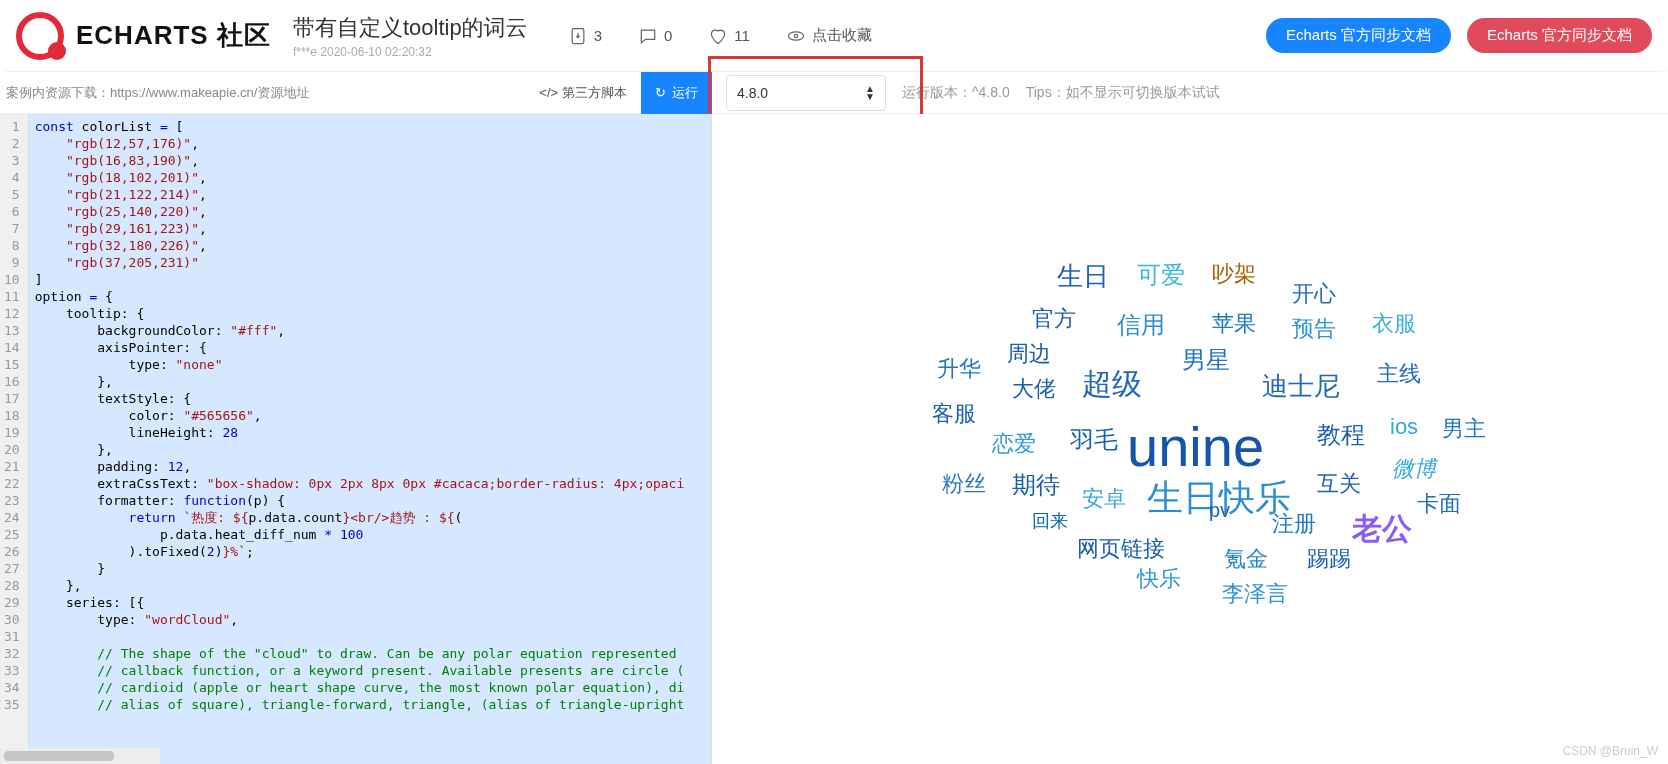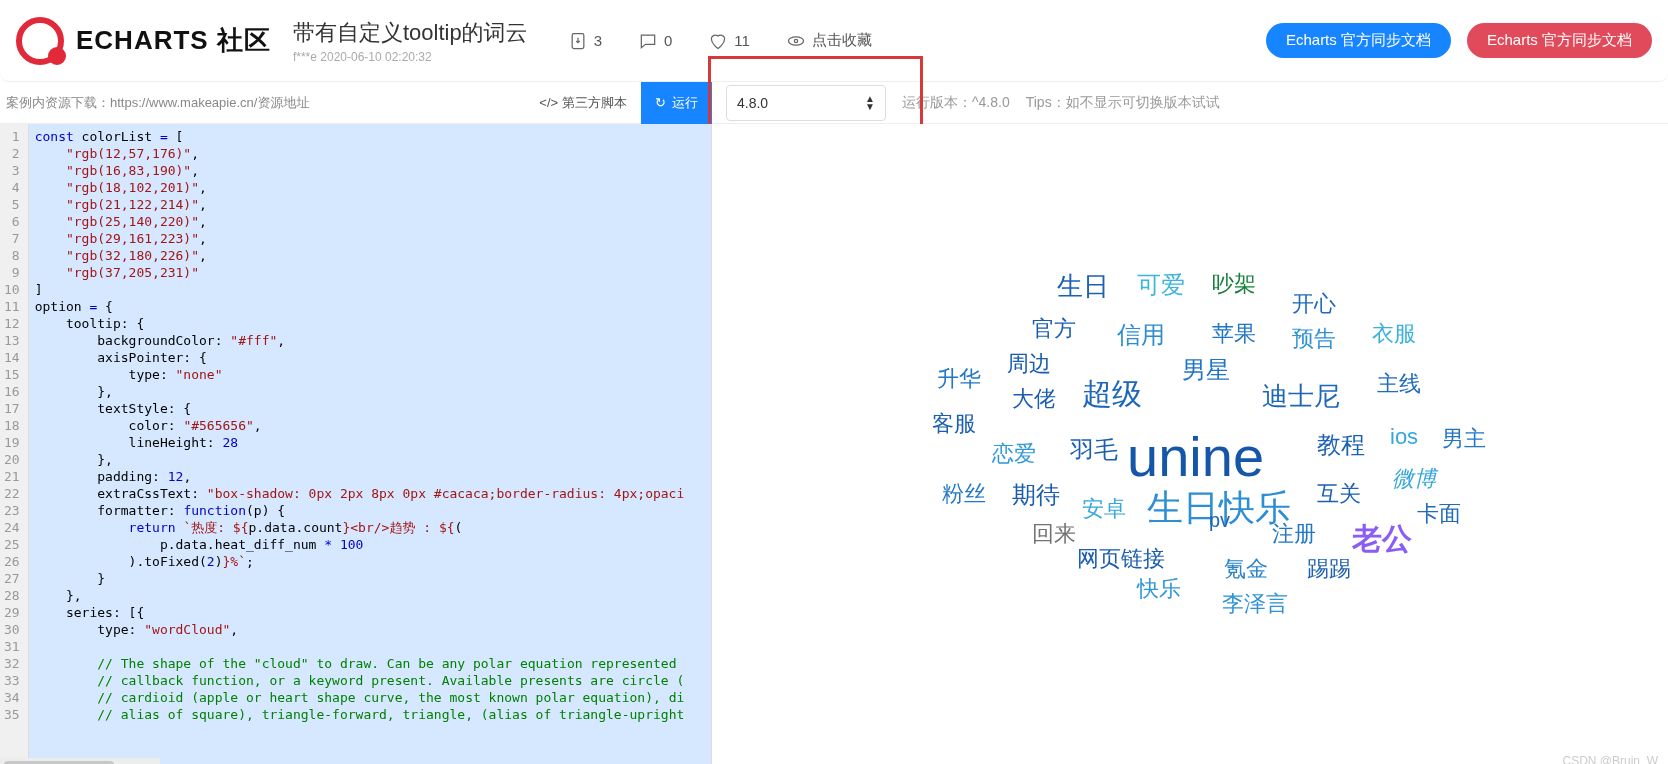--- a/index.html
+++ b/index.html
@@ -1,17 +1,17 @@
 <!DOCTYPE html>
 <html><head>
 <meta charset="utf-8">
 <style>
 * { margin:0; padding:0; box-sizing:border-box; }
 body { font-family:-apple-system,BlinkMacSystemFont,"Segoe UI","PingFang SC","Microsoft YaHei",sans-serif; background:#fff; color:#333; overflow:hidden; }
-.header { display:flex; align-items:center; padding:8px 16px; border-bottom:1px solid #eee; height:82px;border-radius:9px; }
+.header { display:flex; align-items:center; padding:8px 16px; border-bottom:1px solid #eee; height:72px;border-radius:9px; }
 .logo { display:flex; align-items:center; gap:6px; }
 .logo-circle { width:48px; height:48px; border:6px solid #e02a3a; border-radius:50%; position:relative; }
 .logo-circle::after { content:""; position:absolute; width:18px; height:18px; background:#e02a3a; border-radius:50%; right:-8px; bottom:-6px; }
 .logo-text { font-size:26px; font-weight:700; letter-spacing:1px; color:#111; margin-left:6px; }
 .title-block { margin-left:22px; }
 .page-title { font-size:22px; font-weight:500; color:#333; }
 .meta { font-size:12px; color:#aaa; margin-top:2px; }
 .stats { display:flex; align-items:center; gap:36px; margin-left:40px; }
 .stat { display:flex; align-items:center; gap:6px; color:#555; font-size:15px; }
 .stat svg { width:20px; height:20px; stroke:#666; fill:none; stroke-width:1.5; }
@@ -166,21 +166,21 @@
   </div>
   <div class="preview">
     <div class="wordcloud" id="cloud">
         <div class="word" style="left: 415px; top: 300px; font-size: 56px; color: rgb(22, 86, 168);">unine</div>
         <div class="word" style="left: 435px; top: 360px; font-size: 36px; color: rgb(45, 142, 212);">生日快乐</div>
         <div class="word" style="left: 370px; top: 250px; font-size: 30px; color: rgb(29, 102, 186);">超级</div>
         <div class="word" style="left: 470px; top: 230px; font-size: 24px; color: rgb(31, 116, 199); text-align: center;">男星</div>
         <div class="word" style="left: 405px; top: 195px; font-size: 24px; color: rgb(44, 140, 210);">信用</div>
         <div class="word" style="left: 345px; top: 145px; font-size: 26px; color: rgb(28, 98, 177);">生日</div>
         <div class="word" style="left: 425px; top: 145px; font-size: 24px; color: rgb(60, 182, 220);">可爱</div>
-        <div class="word" style="left: 500px; top: 145px; font-size: 22px; color: #15803d;">吵架</div>
+        <div class="word" style="left: 500px; top: 145px; font-size: 22px; color: #a16207;">吵架</div>
         <div class="word" style="left: 580px; top: 165px; font-size: 22px; color: rgb(32, 107, 187);">开心</div>
         <div class="word" style="left: 320px; top: 190px; font-size: 22px; color: rgb(26, 93, 175);">官方</div>
         <div class="word" style="left: 500px; top: 195px; font-size: 22px; color: rgb(35, 119, 195);">苹果</div>
         <div class="word" style="left: 580px; top: 200px; font-size: 22px; color: rgb(47, 147, 214);">预告</div>
         <div class="word" style="left: 660px; top: 195px; font-size: 22px; color: rgb(58, 177, 218);">衣服</div>
         <div class="word" style="left: 295px; top: 225px; font-size: 22px; color: rgb(26, 93, 175);">周边</div>
         <div class="word" style="left: 225px; top: 240px; font-size: 22px; color: rgb(34, 120, 196);">升华</div>
         <div class="word" style="left: 300px; top: 260px; font-size: 22px; color: rgb(26, 92, 175);">大佬</div>
         <div class="word" style="left: 550px; top: 255px; font-size: 26px; color: rgb(30, 103, 182);">迪士尼</div>
         <div class="word" style="left: 665px; top: 245px; font-size: 22px; color: rgb(32, 107, 188);">主线</div>
@@ -189,21 +189,21 @@
         <div class="word" style="left: 358px; top: 310px; font-size: 24px; color: rgb(27, 95, 176);">羽毛</div>
         <div class="word" style="left: 605px; top: 305px; font-size: 24px; color: rgb(28, 98, 178);">教程</div>
         <div class="word" style="left: 678px; top: 300px; font-size: 22px; color: rgb(54, 168, 218);">ios</div>
         <div class="word" style="left: 730px; top: 300px; font-size: 22px; color: rgb(34, 119, 196);">男主</div>
         <div class="word" style="left: 230px; top: 355px; font-size: 22px; color: rgb(34, 120, 196);">粉丝</div>
         <div class="word" style="left: 300px; top: 355px; font-size: 24px; color: rgb(26, 93, 175);">期待</div>
         <div class="word" style="left: 370px; top: 370px; font-size: 22px; color: rgb(54, 168, 218);">安卓</div>
         <div class="word" style="left: 605px; top: 355px; font-size: 22px; color: rgb(28, 97, 177);">互关</div>
         <div class="word" style="left: 680px; top: 340px; font-size: 22px; color: rgb(53, 166, 217); font-style: italic;">微博</div>
         <div class="word" style="left: 497px; top: 385px; font-size: 20px; color: rgb(30, 102, 182);">pv</div>
-        <div class="word" style="left: 320px; top: 395px; font-size: 22px; color: #737373;">回来</div>
+        <div class="word" style="left: 320px; top: 395px; font-size: 18px; color: #0369a1;">回来</div>
         <div class="word" style="left: 560px; top: 395px; font-size: 22px; color: rgb(34, 120, 196);">注册</div>
         <div class="word" style="left: 640px; top: 395px; font-size: 30px; color: #8b5cf6; font-weight: bold;">老公</div>
         <div class="word" style="left: 705px; top: 375px; font-size: 22px; color: rgb(32, 107, 187);">卡面</div>
         <div class="word" style="left: 365px; top: 420px; font-size: 22px; color: rgb(26, 93, 175);">网页链接</div>
         <div class="word" style="left: 512px; top: 430px; font-size: 22px; color: rgb(40, 130, 204);">氪金</div>
         <div class="word" style="left: 595px; top: 430px; font-size: 22px; color: rgb(27, 95, 176);">踢踢</div>
         <div class="word" style="left: 425px; top: 450px; font-size: 22px; color: rgb(48, 152, 215);">快乐</div>
         <div class="word" style="left: 510px; top: 465px; font-size: 22px; color: rgb(46, 147, 213);">李泽言</div>
       </div>
     <div class="watermark">CSDN @Bruin_W</div>

